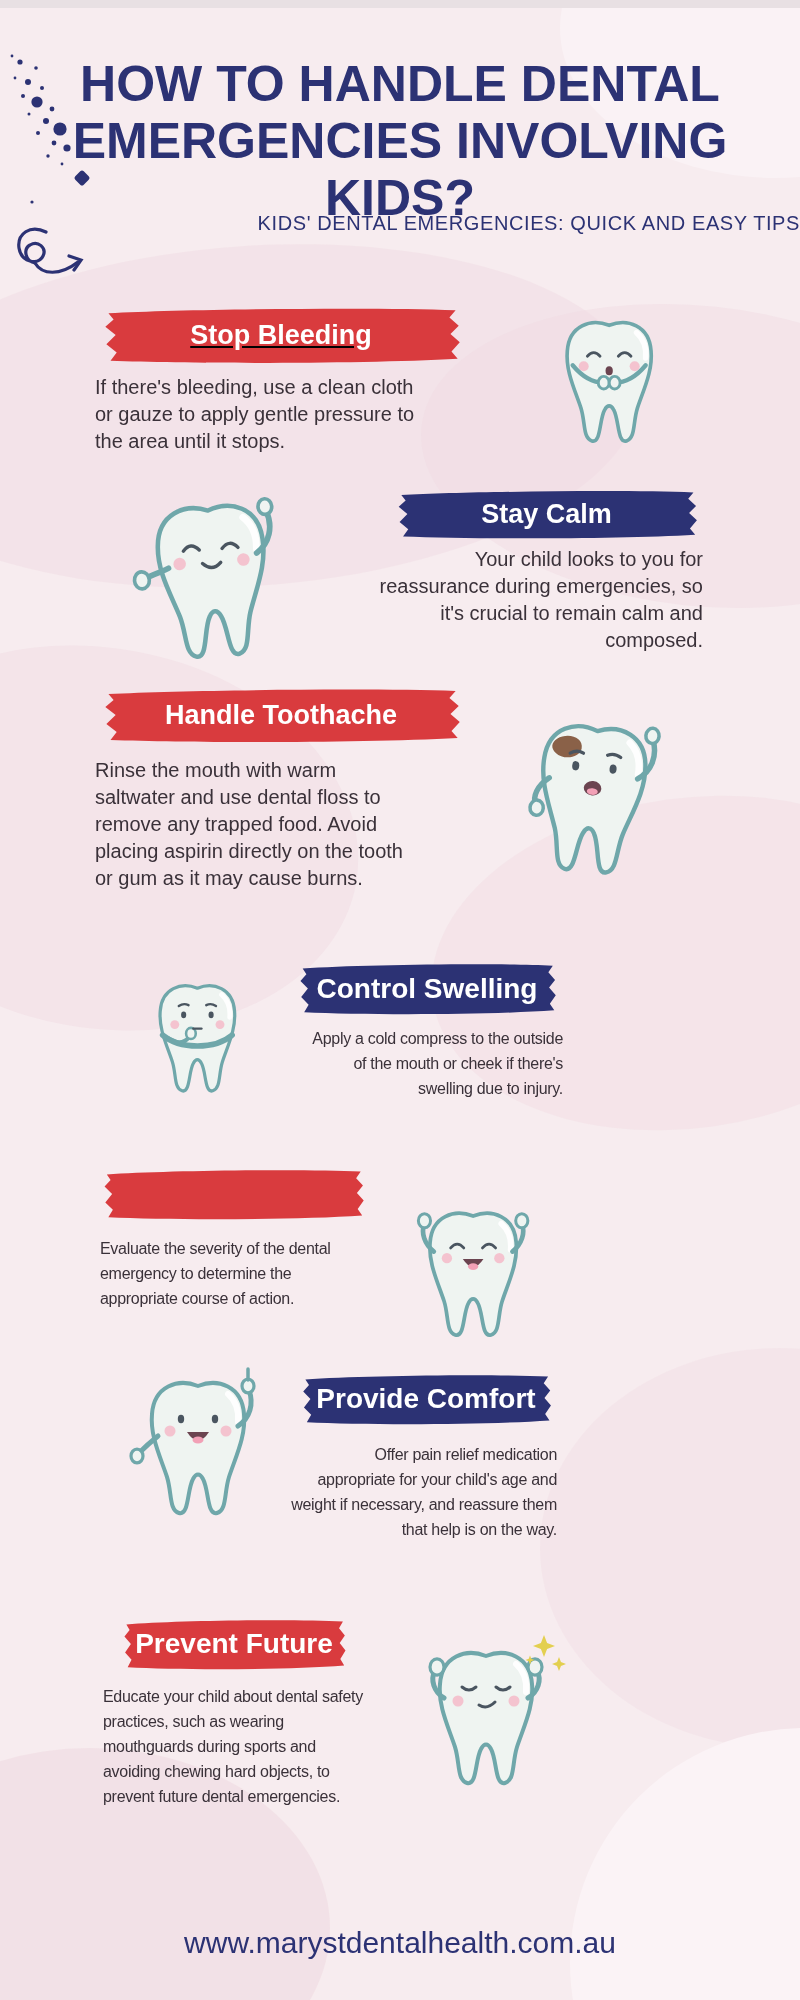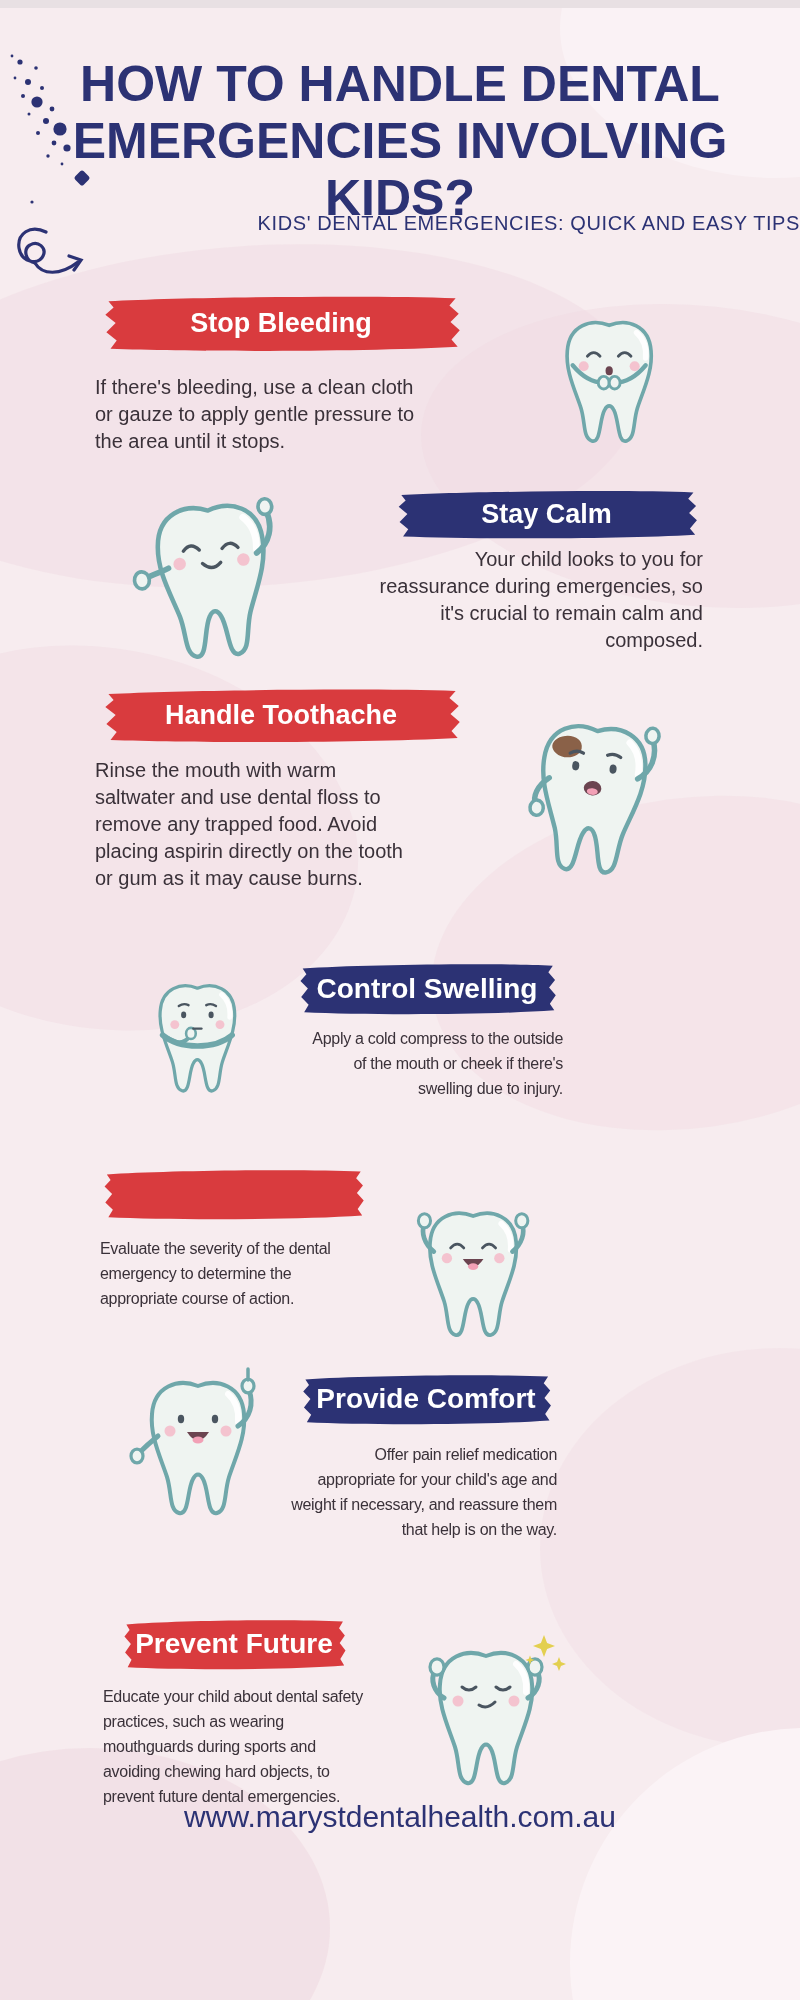--- a/index.html
+++ b/index.html
@@ -45,21 +45,21 @@
 
   .body-text{position:absolute;color:var(--ink);white-space:pre-line;z-index:4;}
   .bt-a{font-size:20px;line-height:27px;}
   .bt-b{font-size:16px;line-height:25px;letter-spacing:-.3px;}
   .al{text-align:left;}
   .ar{text-align:right;}
 
   .tooth{position:absolute;z-index:2;}
   .tooth svg{width:100%;height:auto;overflow:visible;display:block;}
 
-  .s1-banner{left:95px;top:284px;width:372px;height:62px;}
+  .s1-banner{left:95px;top:296px;width:372px;height:62px;text-decoration:underline;}
   .s1-body{left:95px;top:366px;}
   .s1-tooth{left:540px;top:290px;width:142px;}
 
   .s2-tooth{left:126px;top:468px;width:178px;transform:rotate(-4deg);}
   .s2-banner{left:390px;top:479px;width:313px;height:54px;text-align:right;}
   .s2-body{right:97px;top:538px;}
 
   .s3-banner{left:95px;top:677px;width:372px;height:60px;align-items:center;}
   .s3-body{left:95px;top:749px;}
   .s3-tooth{left:508px;top:690px;width:172px;transform:rotate(5deg);}
@@ -74,21 +74,21 @@
 
   .s6-tooth{left:122px;top:1348px;width:156px;}
   .s6-banner{left:296px;top:1363px;width:260px;height:56px;}
   .s6-body{right:243px;top:1434px;}
 
   .s7-banner{left:118px;top:1608px;width:232px;height:56px;}
   .s7-body{left:103px;top:1676px;}
   .s7-tooth{left:410px;top:1618px;width:156px;}
 
   .footer{
-    position:absolute;top:1792px;left:0;width:100%;text-align:center;
+    position:absolute;top:1918px;left:0;width:100%;text-align:center;
     color:var(--navy);font-size:30px;font-weight:500;z-index:4;
   }
 </style>
 </head>
 <body>
 
 <div class="page" style="--red: #d93b3e; --navy: #2c3274; --bg: #f7ecef; --ink: #3a3139;">
 
   <div class="blob w8"></div>
   <div class="blob w1"></div>

